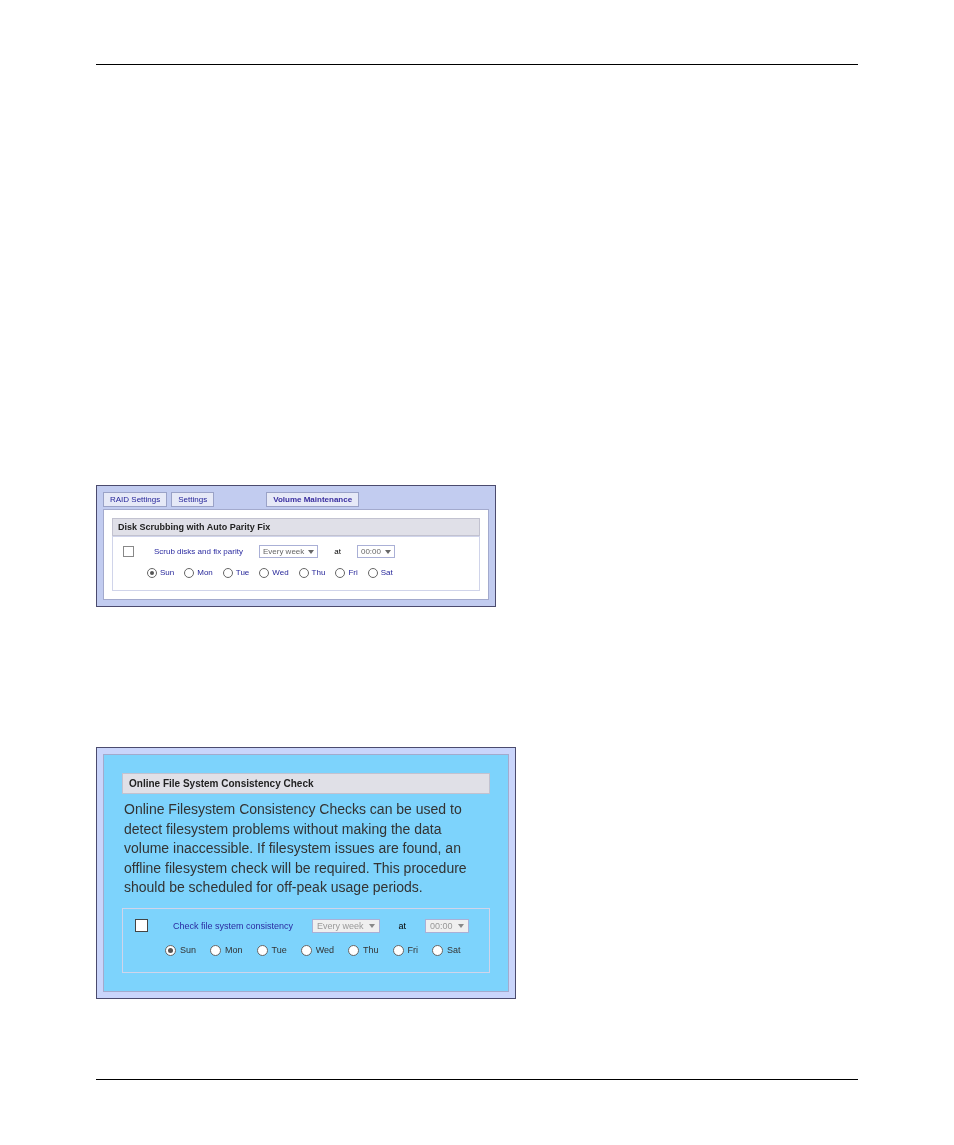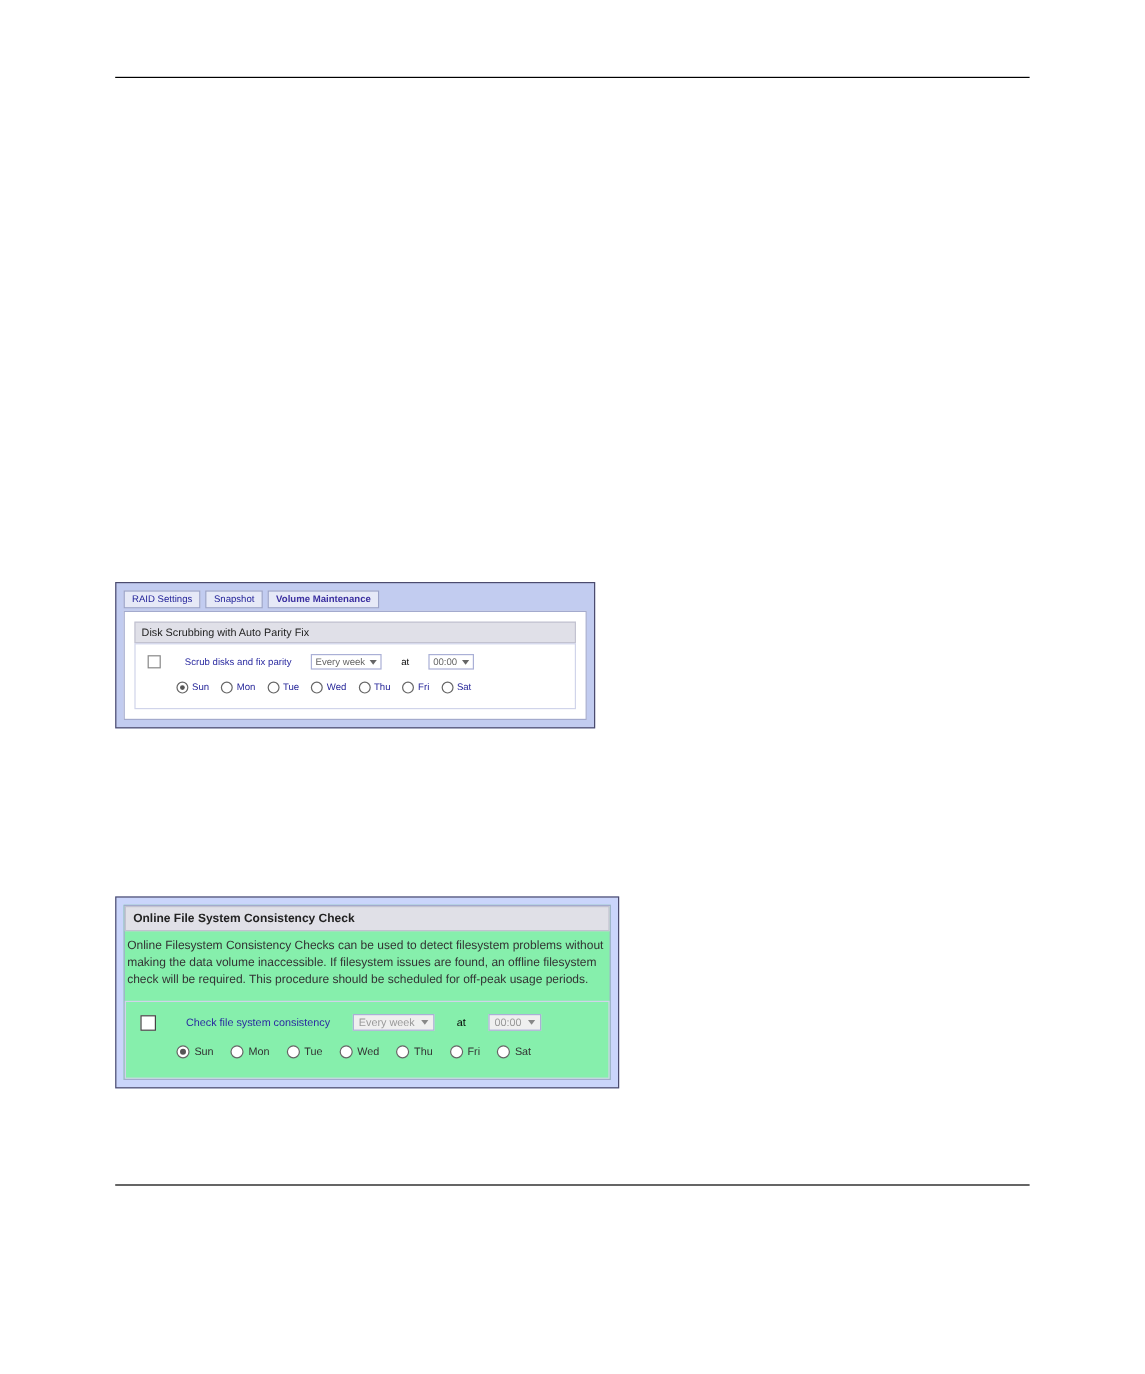--- a/index.html
+++ b/index.html
@@ -45,31 +45,32 @@
   .ss-tab {
     background: #e6e9f7;
     border: 1px solid #9aa2c7;
     padding: 2px 6px;
     font-size: 8px;
     color: #232399;
   }
   .ss-tab.active {
     color: #3a2fa0;
     font-weight: 600;
+    margin-left: 48px;
   }
   .ss-body {
     background: #ffffff;
     border: 1px solid #a3aacd;
     padding: 8px;
   }
   .ss-h {
     background: #e0e0e8;
     border: 1px solid #c2c2d0;
     padding: 3px 5px;
-    font-weight: 400;
+    font-weight: 700;
     font-size: 9px;
     color: #222;
   }
   .ss-desc {
     font-size: 8px;
     color: #333;
     padding: 5px 2px 8px 2px;
     line-height: 1.35;
   }
   .ss-inset {
@@ -136,34 +137,34 @@
 
   
   .ss2 {
     border: 1px solid #4b4b6e;
     background: #cad5fb;
     padding: 6px;
     width: 420px;
     box-sizing: border-box;
   }
   .ss2-body {
-    background: #86efac;
+    background: #7dd3fc;
     border: 1px solid #a3aacd;
-    padding: 0;
+    padding: 18px;
   }
   .ss2-h {
     background: #e0e0e7;
     border: 1px solid #c2c2d0;
     padding: 4px 6px;
     font-weight: 600;
     font-size: 10px;
     color: #222;
   }
   .ss2-desc {
-    font-size: 10px;
+    font-size: 14px;
     color: #333;
     padding: 6px 2px 10px 2px;
     line-height: 1.4;
   }
   .ss2-inset {
     border: 1px solid #d0d4ea;
     padding: 10px 12px 16px 12px;
   }
   .ss2-row {
     display: flex;
@@ -226,21 +227,21 @@
 <body>
 
 <div class="page">
   <div class="top-rule"></div>
 
   <div class="spacer-large"></div>
 
   <div class="ss">
     <div class="ss-tabs">
       <div class="ss-tab">RAID Settings</div>
-      <div class="ss-tab">Snapshot</div>
+      <div class="ss-tab">Settings</div>
       <div class="ss-tab active">Volume Maintenance</div>
     </div>
     <div class="ss-body">
       <div class="ss-h">Disk Scrubbing with Auto Parity Fix</div>
       <div class="ss-inset">
         <div class="ss-row">
           <span class="chk"></span>
           <span class="lbl">Scrub disks and fix parity</span>
           <span class="ss-select">
             <span>Every week</span>

